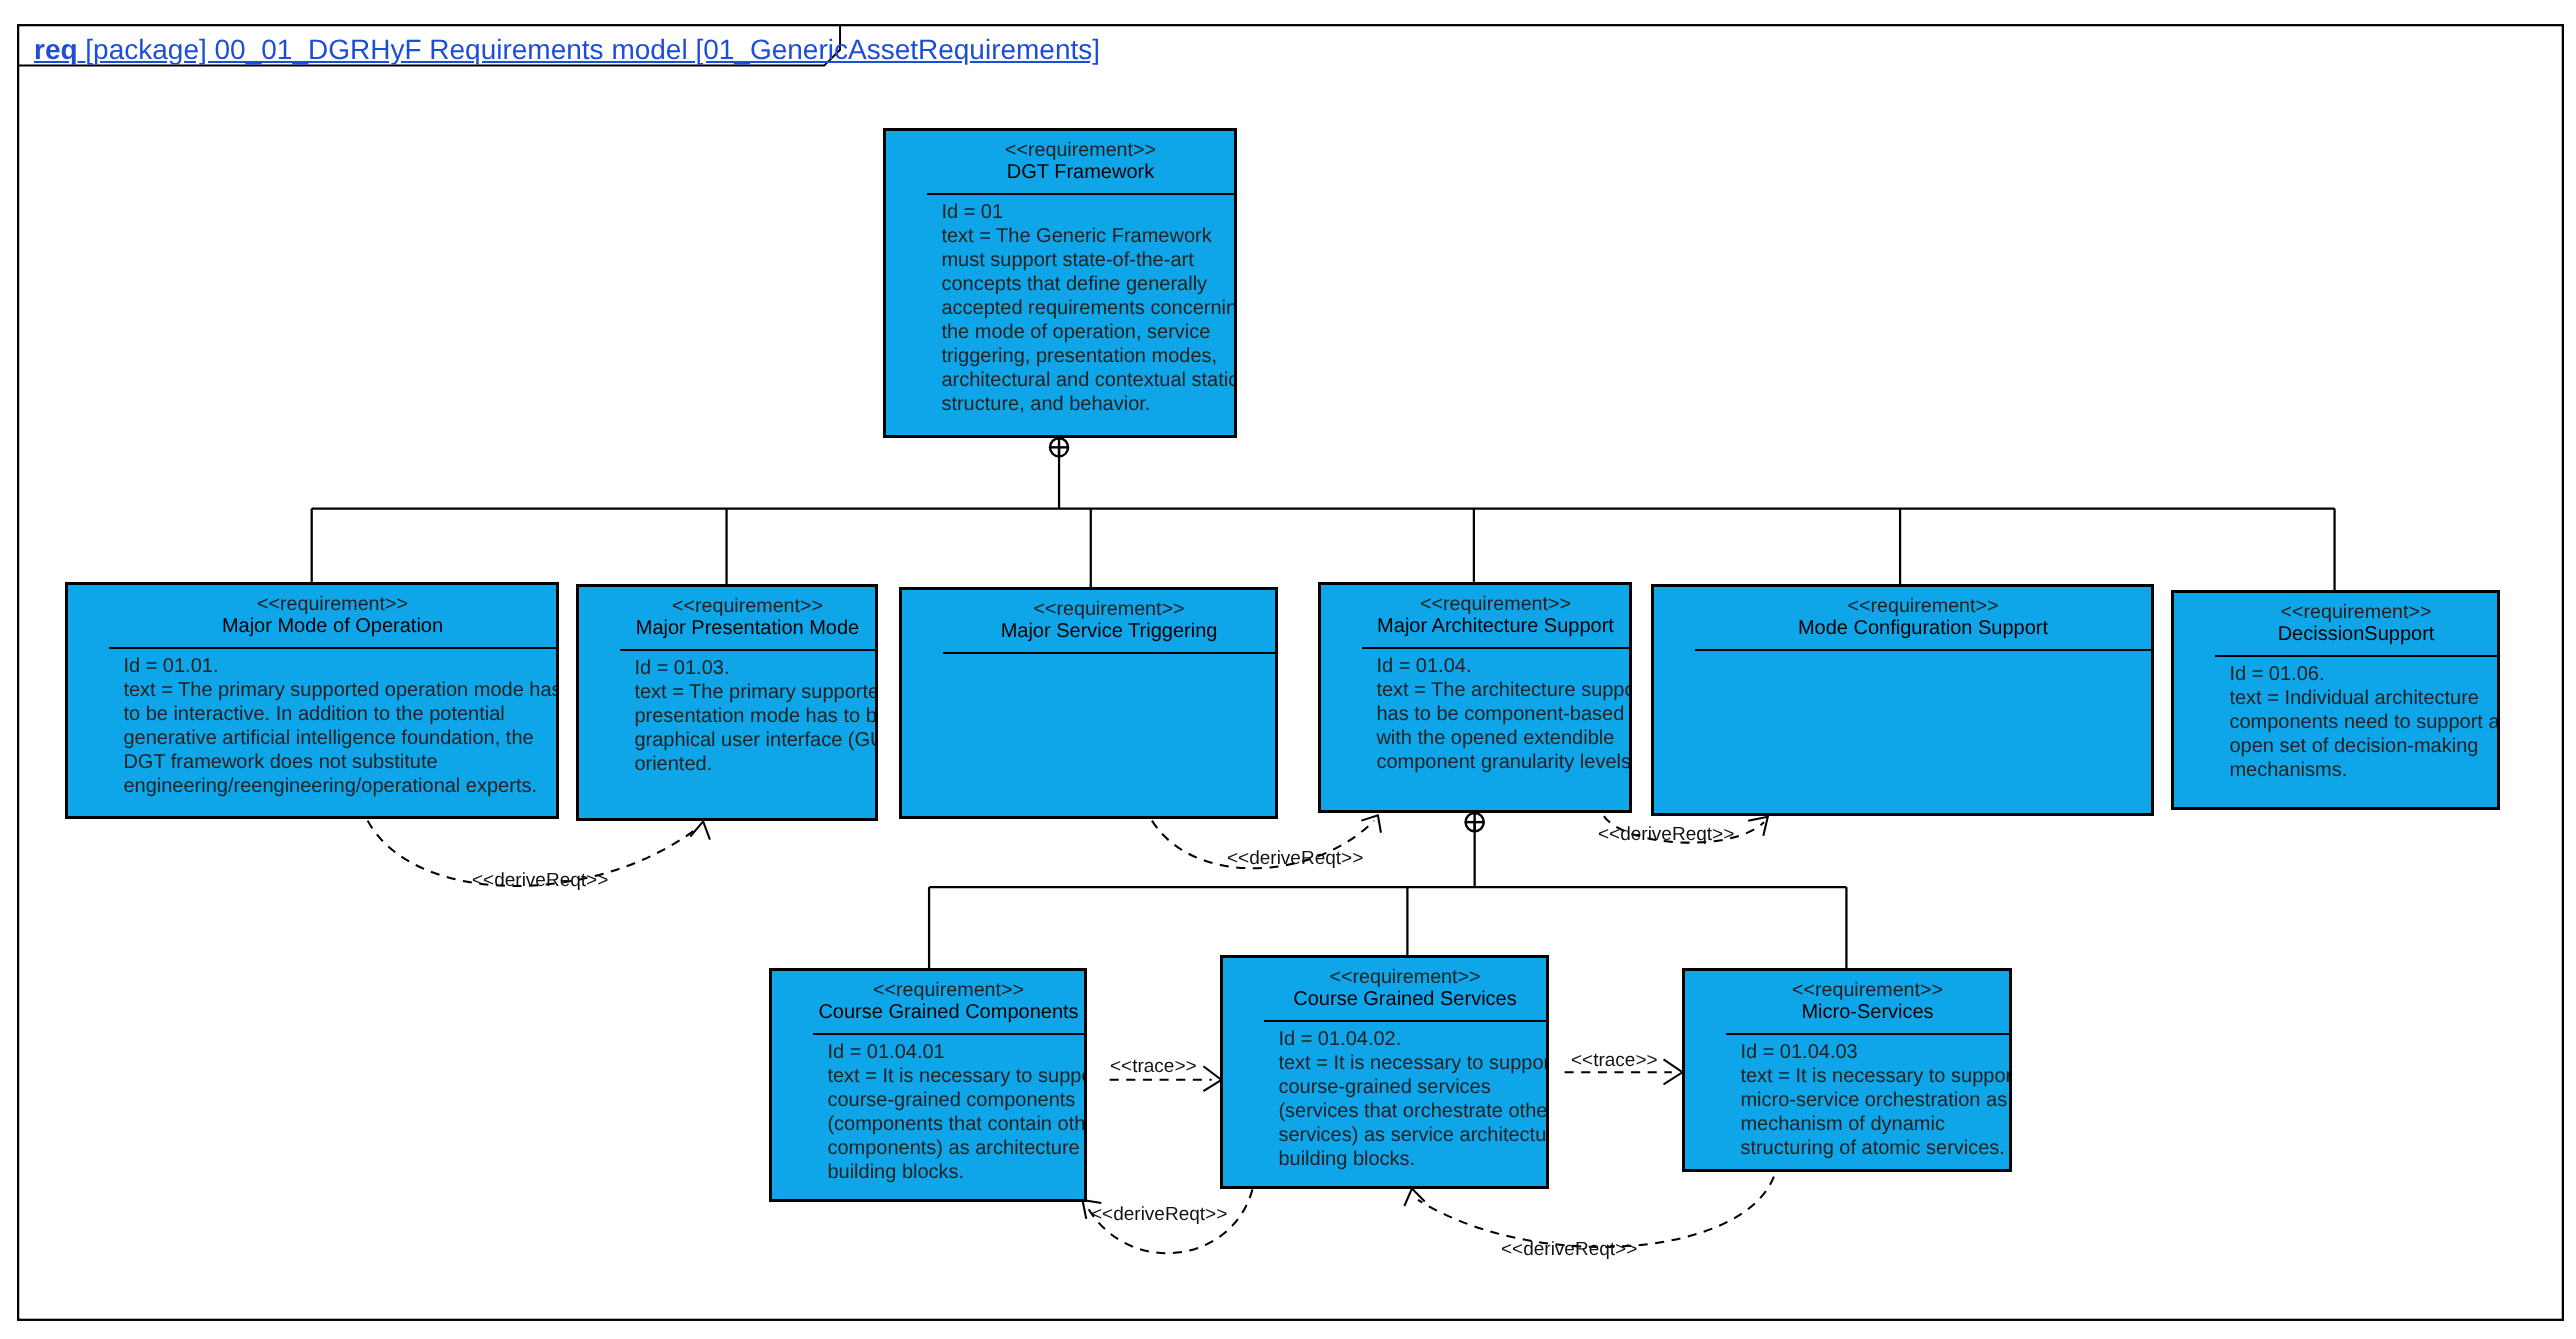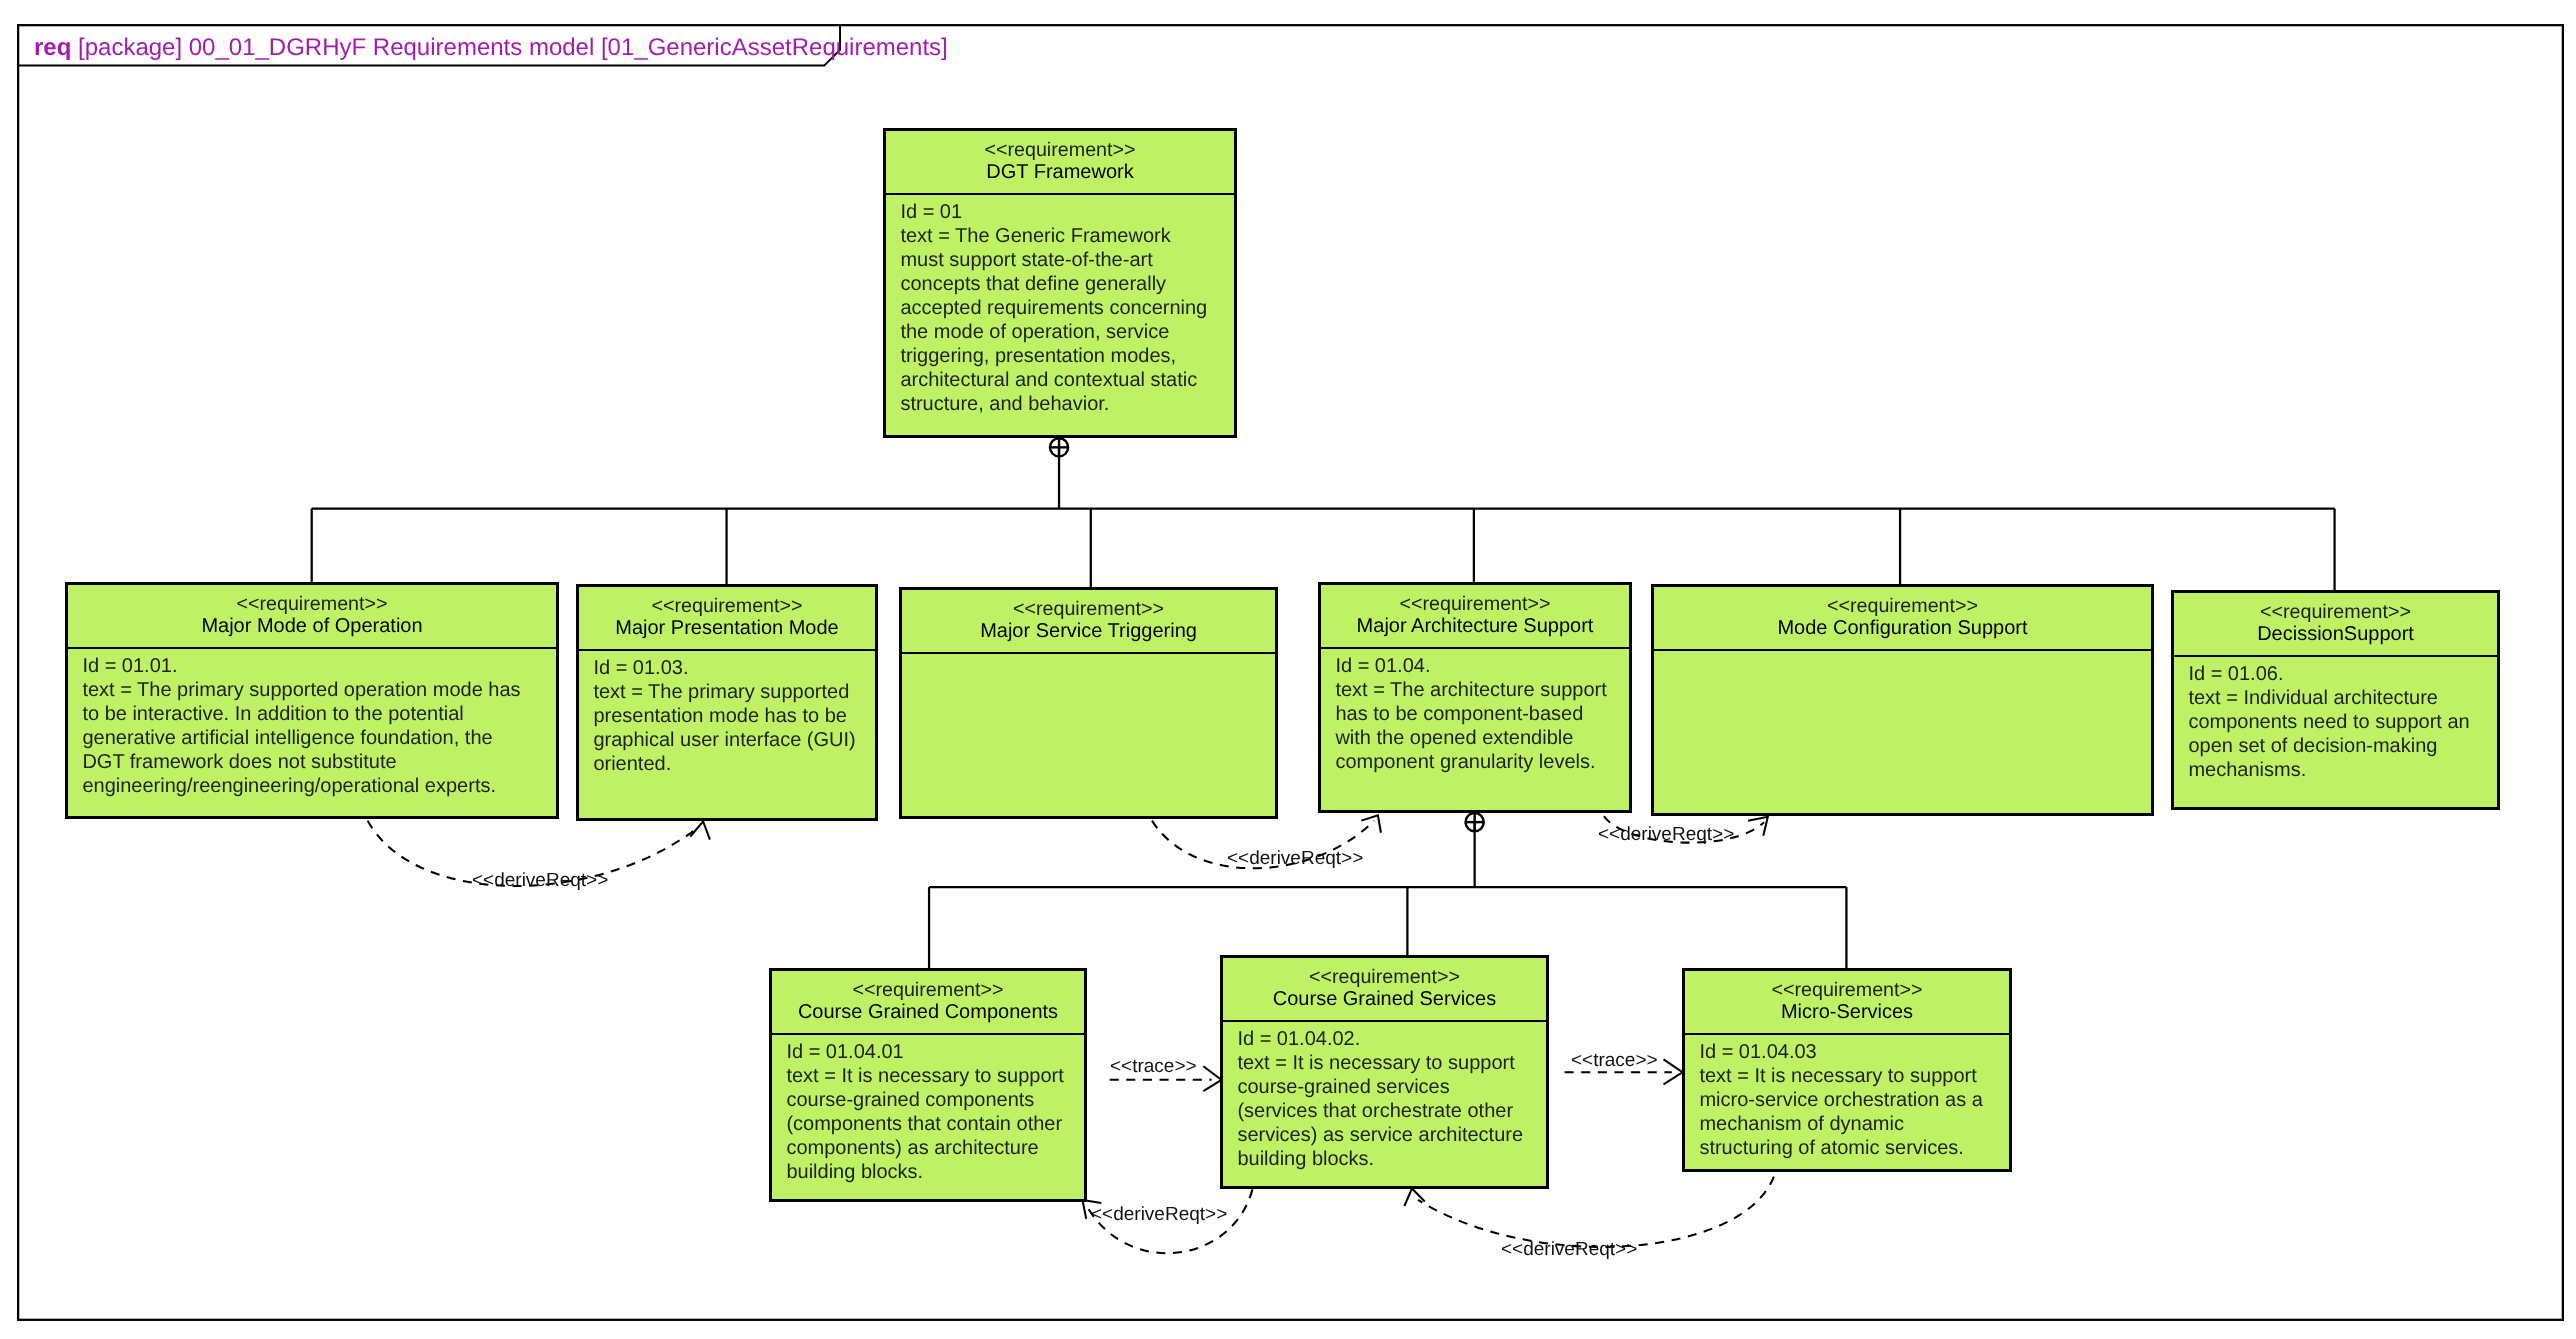--- a/index.html
+++ b/index.html
@@ -2,24 +2,24 @@
 <html style="font-size:12px"><head>
 <meta charset="utf-8">
 <title>req [package] 00_01_DGRHyF Requirements model [01_GenericAssetRequirements]</title>
 <style>
   html,body{margin:0;padding:0;background:#ffffff;}
   body{width:2576px;height:1339px;overflow:hidden;
        font-family:"Liberation Sans",sans-serif;-webkit-font-smoothing:antialiased;-moz-osx-font-smoothing:grayscale;text-rendering:geometricPrecision;}
   #page{position:relative;width:2576px;height:1339px;background:#ffffff;}
   .box,.elabel,.frametab-label{-webkit-font-smoothing:antialiased;}
   svg#edges{position:absolute;left:0;top:0;width:2576px;height:1339px;pointer-events:none;}
-  .frametab-label{position:absolute;white-space:nowrap;font-size:24px;color:#a21caf;letter-spacing:0px;}
+  .frametab-label{position:absolute;white-space:nowrap;font-size:28px;color:#1d4ed8;letter-spacing:0px;text-decoration:underline;}
   .frametab-label b{font-weight:bold;}
 
-  .box{position:absolute;background:#bef264;border:3.8px solid #000;box-sizing:border-box;overflow:hidden;}
+  .box{position:absolute;background:#0ea5e9;border:3.8px solid #000;box-sizing:border-box;overflow:hidden;padding-left:41px;}
   .bhead{text-align:center;padding:8.3px 3px 0 3px;box-sizing:border-box;}
   .stereo{font-size:19.7px;color:#222;line-height:22px;font-weight:normal;}
   .bname{font-size:20px;font-weight:normal;color:#000;line-height:23px;white-space:nowrap;}
   .bdiv{border-top:2.3px solid #000;width:100%;}
   .bbody{font-size:20px;color:#222;line-height:24px;padding:5.3px 4.5px 3px 14.4px;white-space:pre;}
   .elabel{position:absolute;font-size:19px;color:#111;white-space:nowrap;line-height:19px;}
 </style>
 </head>
 <body>
 

